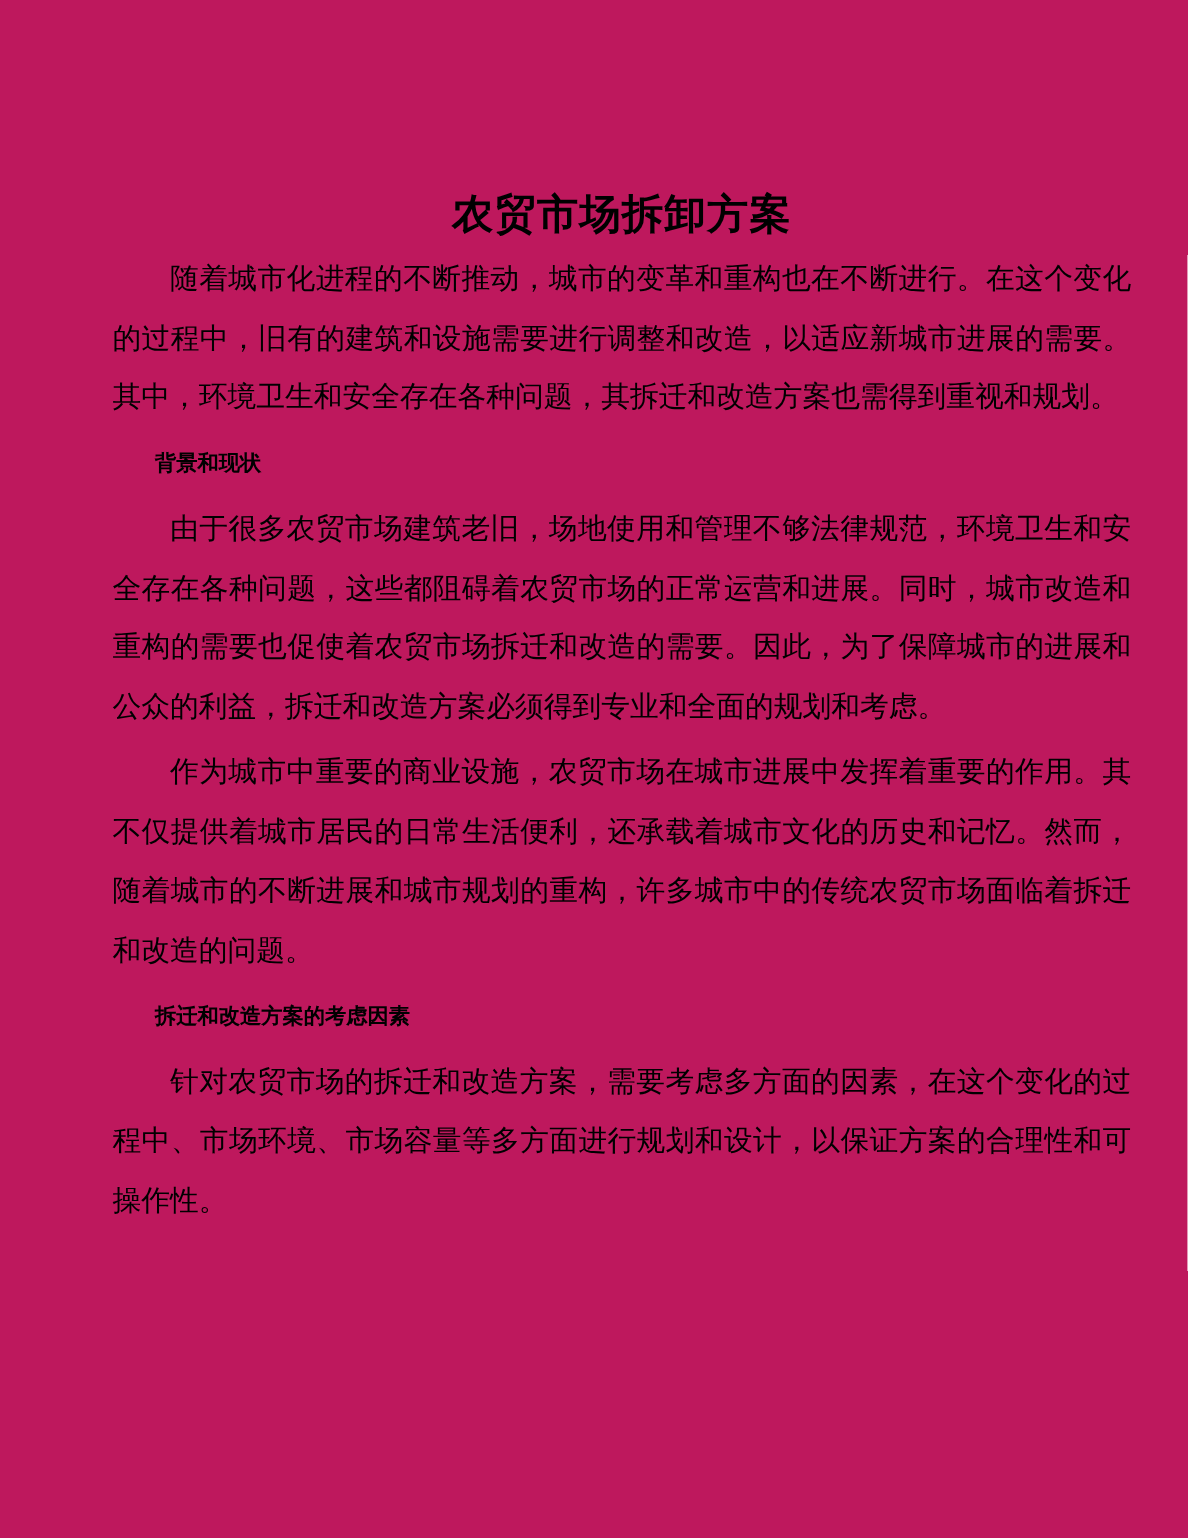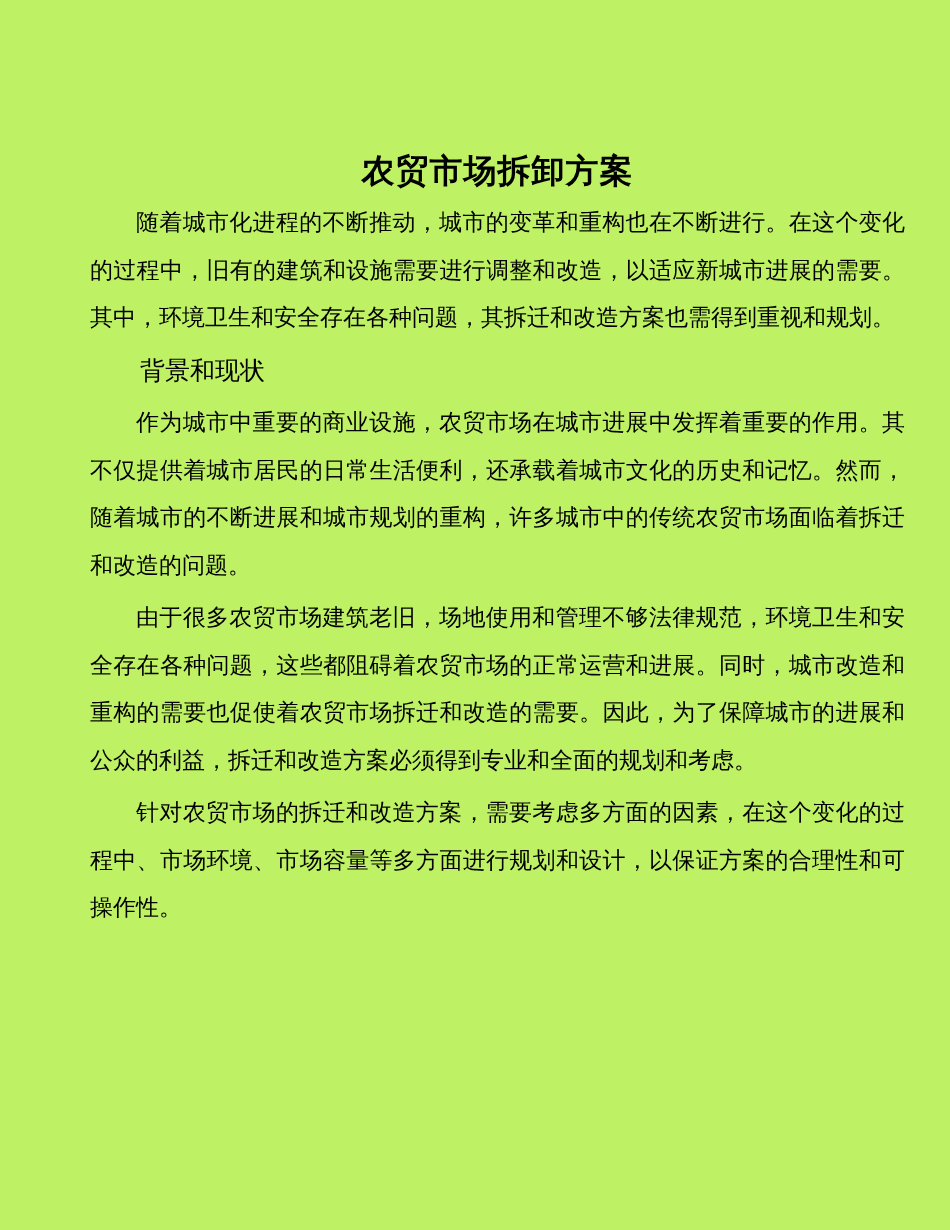--- a/index.html
+++ b/index.html
@@ -7,21 +7,21 @@
       padding: 0;
       background: #ffffff;
       color: #000000;
       font-family: "Liberation Sans", sans-serif;
     }
     .page {
       position: relative;
       width: 950px;
       height: 1230px;
       margin: 0;
-      background: #bef264;
+      background: #be185d;
       box-sizing: border-box;
       padding: 149px 45px 0 90px;
       overflow: hidden;
     }
     .doc-title {
       font-size: 33px;
       font-weight: 700;
       line-height: 44px;
       text-align: center;
       margin: 0 0 6px 0;
@@ -31,36 +31,37 @@
       font-size: 23px;
       line-height: 47.5px;
       text-align: justify;
       text-justify: inter-ideograph;
       text-indent: 2em;
       margin: 0 0 5px 0;
       word-break: normal;
       line-break: strict;
     }
     .heading {
-      font-size: 25px;
-      font-weight: 400;
+      font-size: 17px;
+      font-weight: 700;
       line-height: 47.5px;
       text-indent: 2em;
       margin: 5px 0 5px 0;
     }
   </style>
 </head>
 <body>
 
 <div class="page">
   <h1 class="doc-title">农贸市场拆卸方案</h1>
 
   <p class="para">随着城市化进程的不断推动，城市的变革和重构也在不断进行。在这个变化的过程中，旧有的建筑和设施需要进行调整和改造，以适应新城市进展的需要。其中，环境卫生和安全存在各种问题，其拆迁和改造方案也需得到重视和规划。</p>
 
   <h2 class="heading">背景和现状</h2>
 
+  <p class="para">由于很多农贸市场建筑老旧，场地使用和管理不够法律规范，环境卫生和安全存在各种问题，这些都阻碍着农贸市场的正常运营和进展。同时，城市改造和重构的需要也促使着农贸市场拆迁和改造的需要。因此，为了保障城市的进展和公众的利益，拆迁和改造方案必须得到专业和全面的规划和考虑。</p>
+
   <p class="para">作为城市中重要的商业设施，农贸市场在城市进展中发挥着重要的作用。其不仅提供着城市居民的日常生活便利，还承载着城市文化的历史和记忆。然而，随着城市的不断进展和城市规划的重构，许多城市中的传统农贸市场面临着拆迁和改造的问题。</p>
 
-  <p class="para">由于很多农贸市场建筑老旧，场地使用和管理不够法律规范，环境卫生和安全存在各种问题，这些都阻碍着农贸市场的正常运营和进展。同时，城市改造和重构的需要也促使着农贸市场拆迁和改造的需要。因此，为了保障城市的进展和公众的利益，拆迁和改造方案必须得到专业和全面的规划和考虑。</p>
-
+  <h2 class="heading">拆迁和改造方案的考虑因素</h2>
 
   <p class="para">针对农贸市场的拆迁和改造方案，需要考虑多方面的因素，在这个变化的过程中、市场环境、市场容量等多方面进行规划和设计，以保证方案的合理性和可操作性。</p>
 </div>
 
 </body></html>

